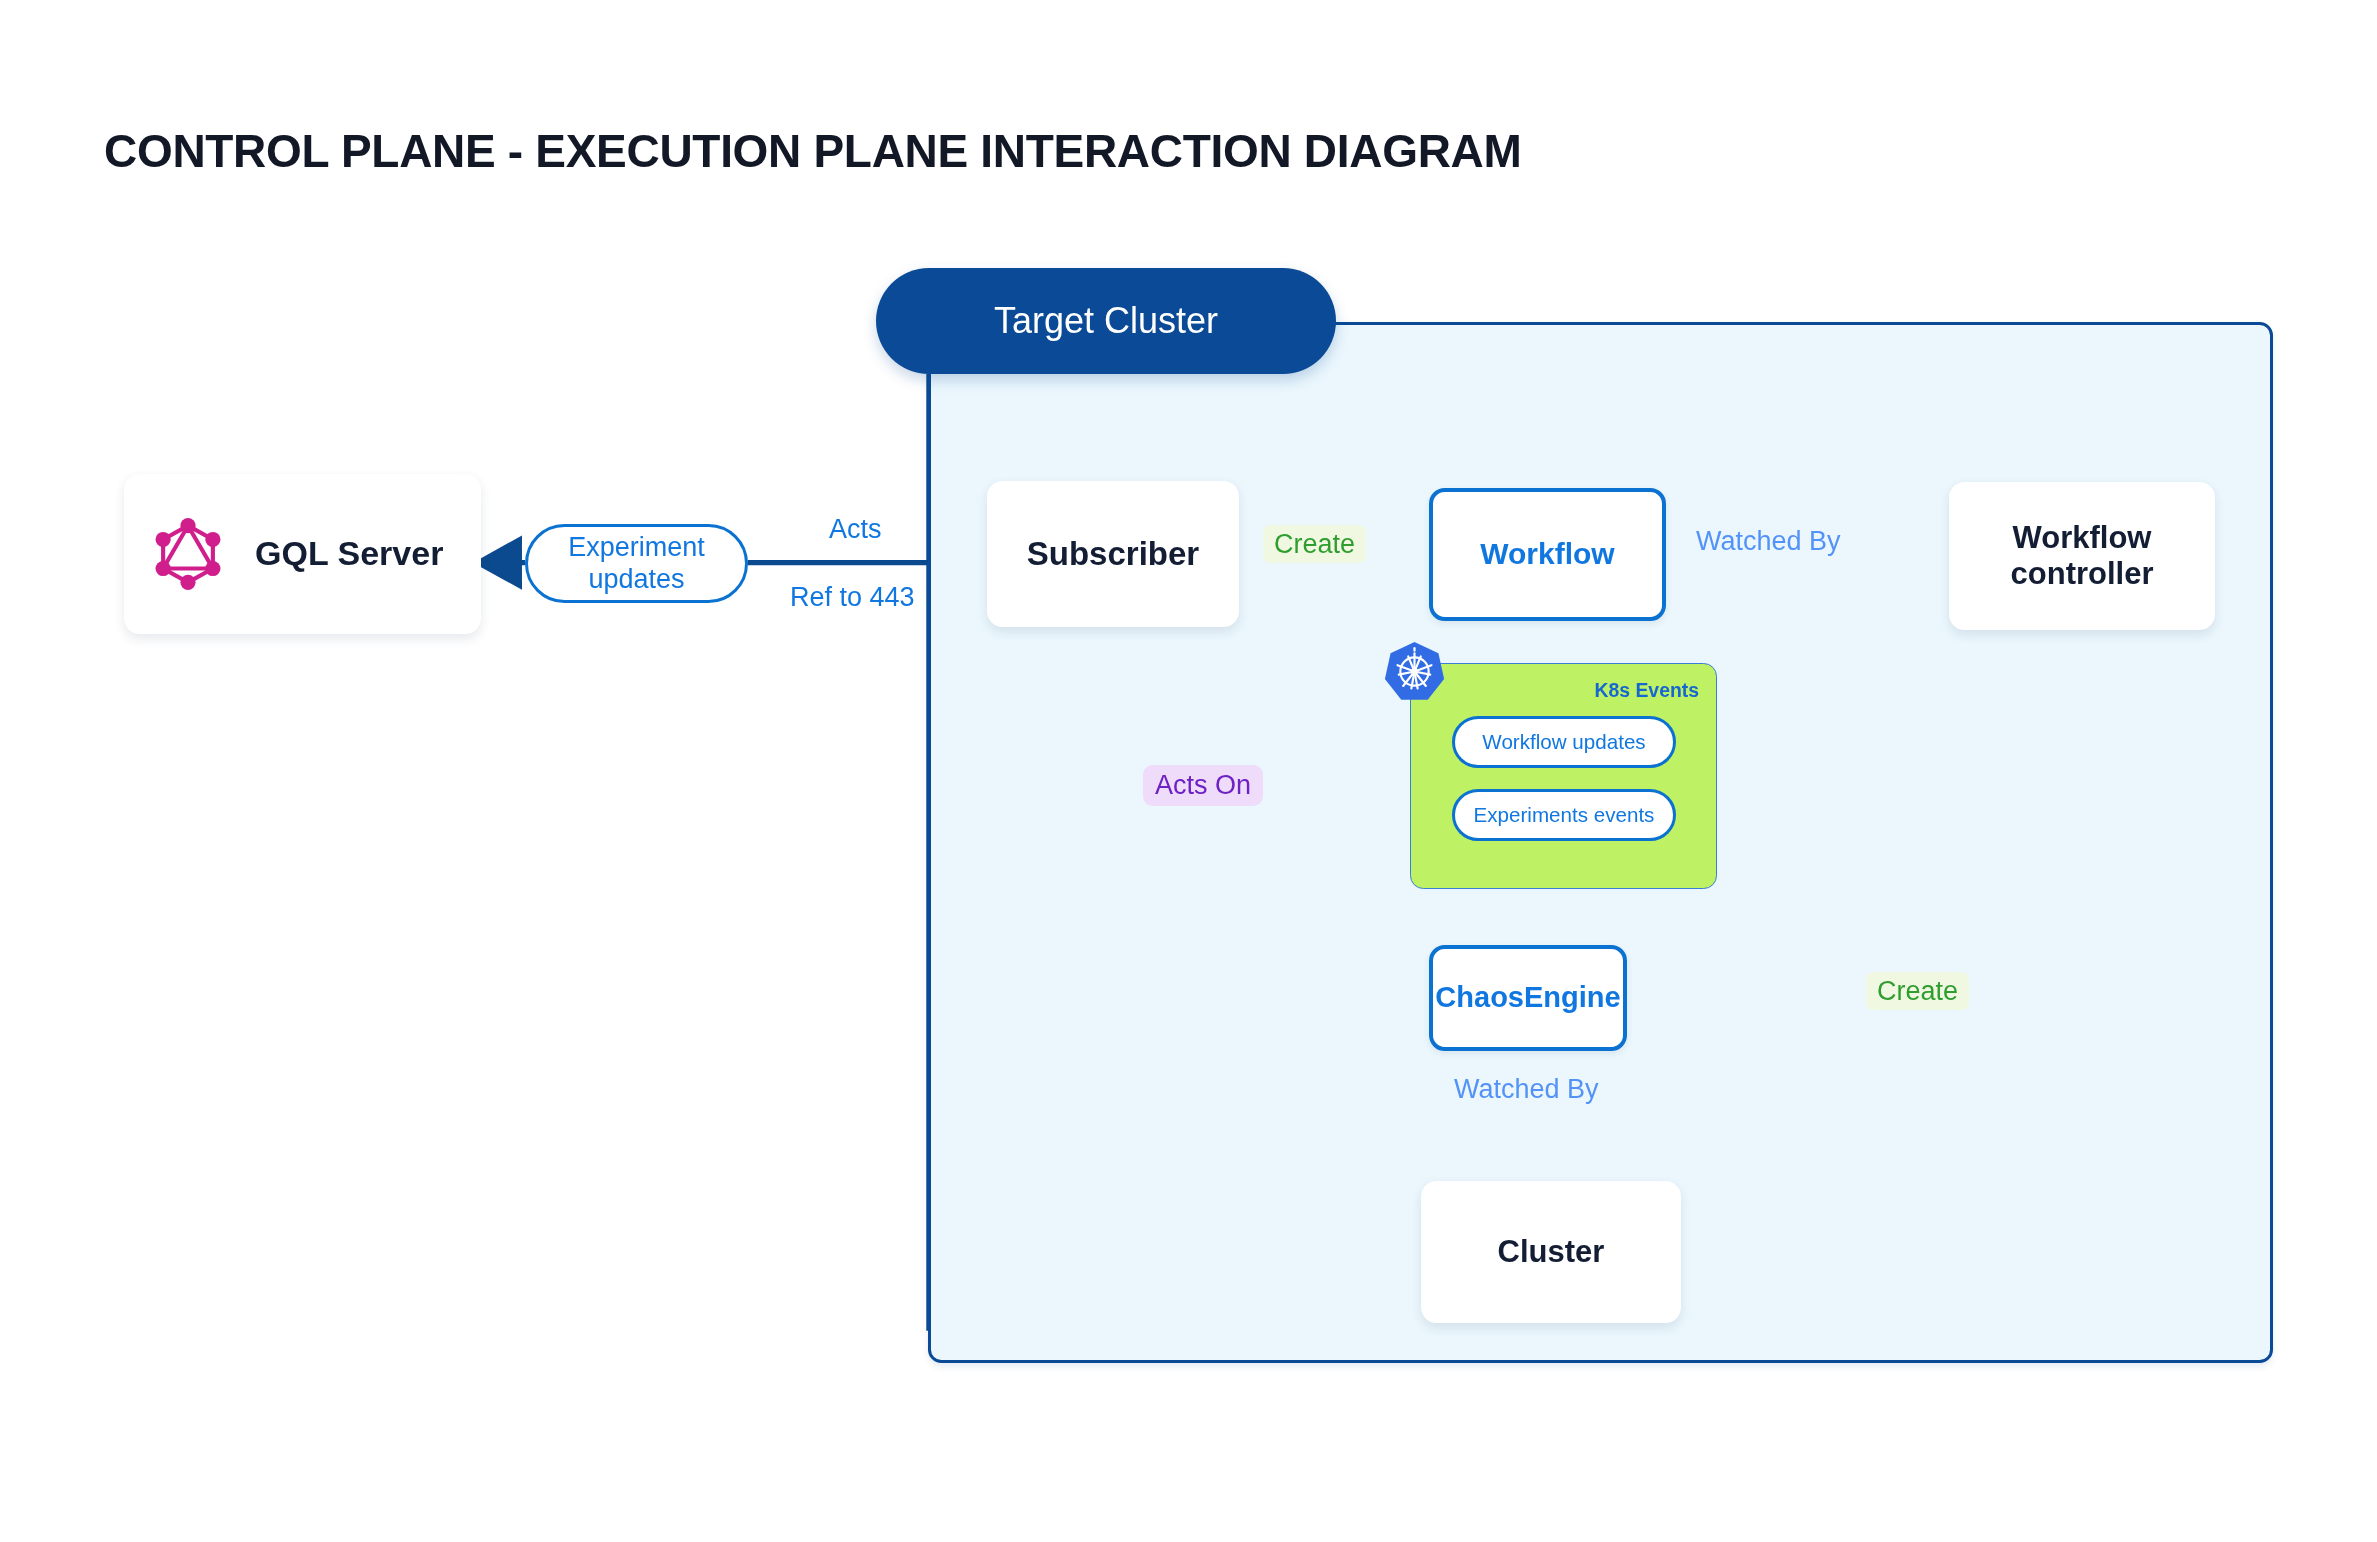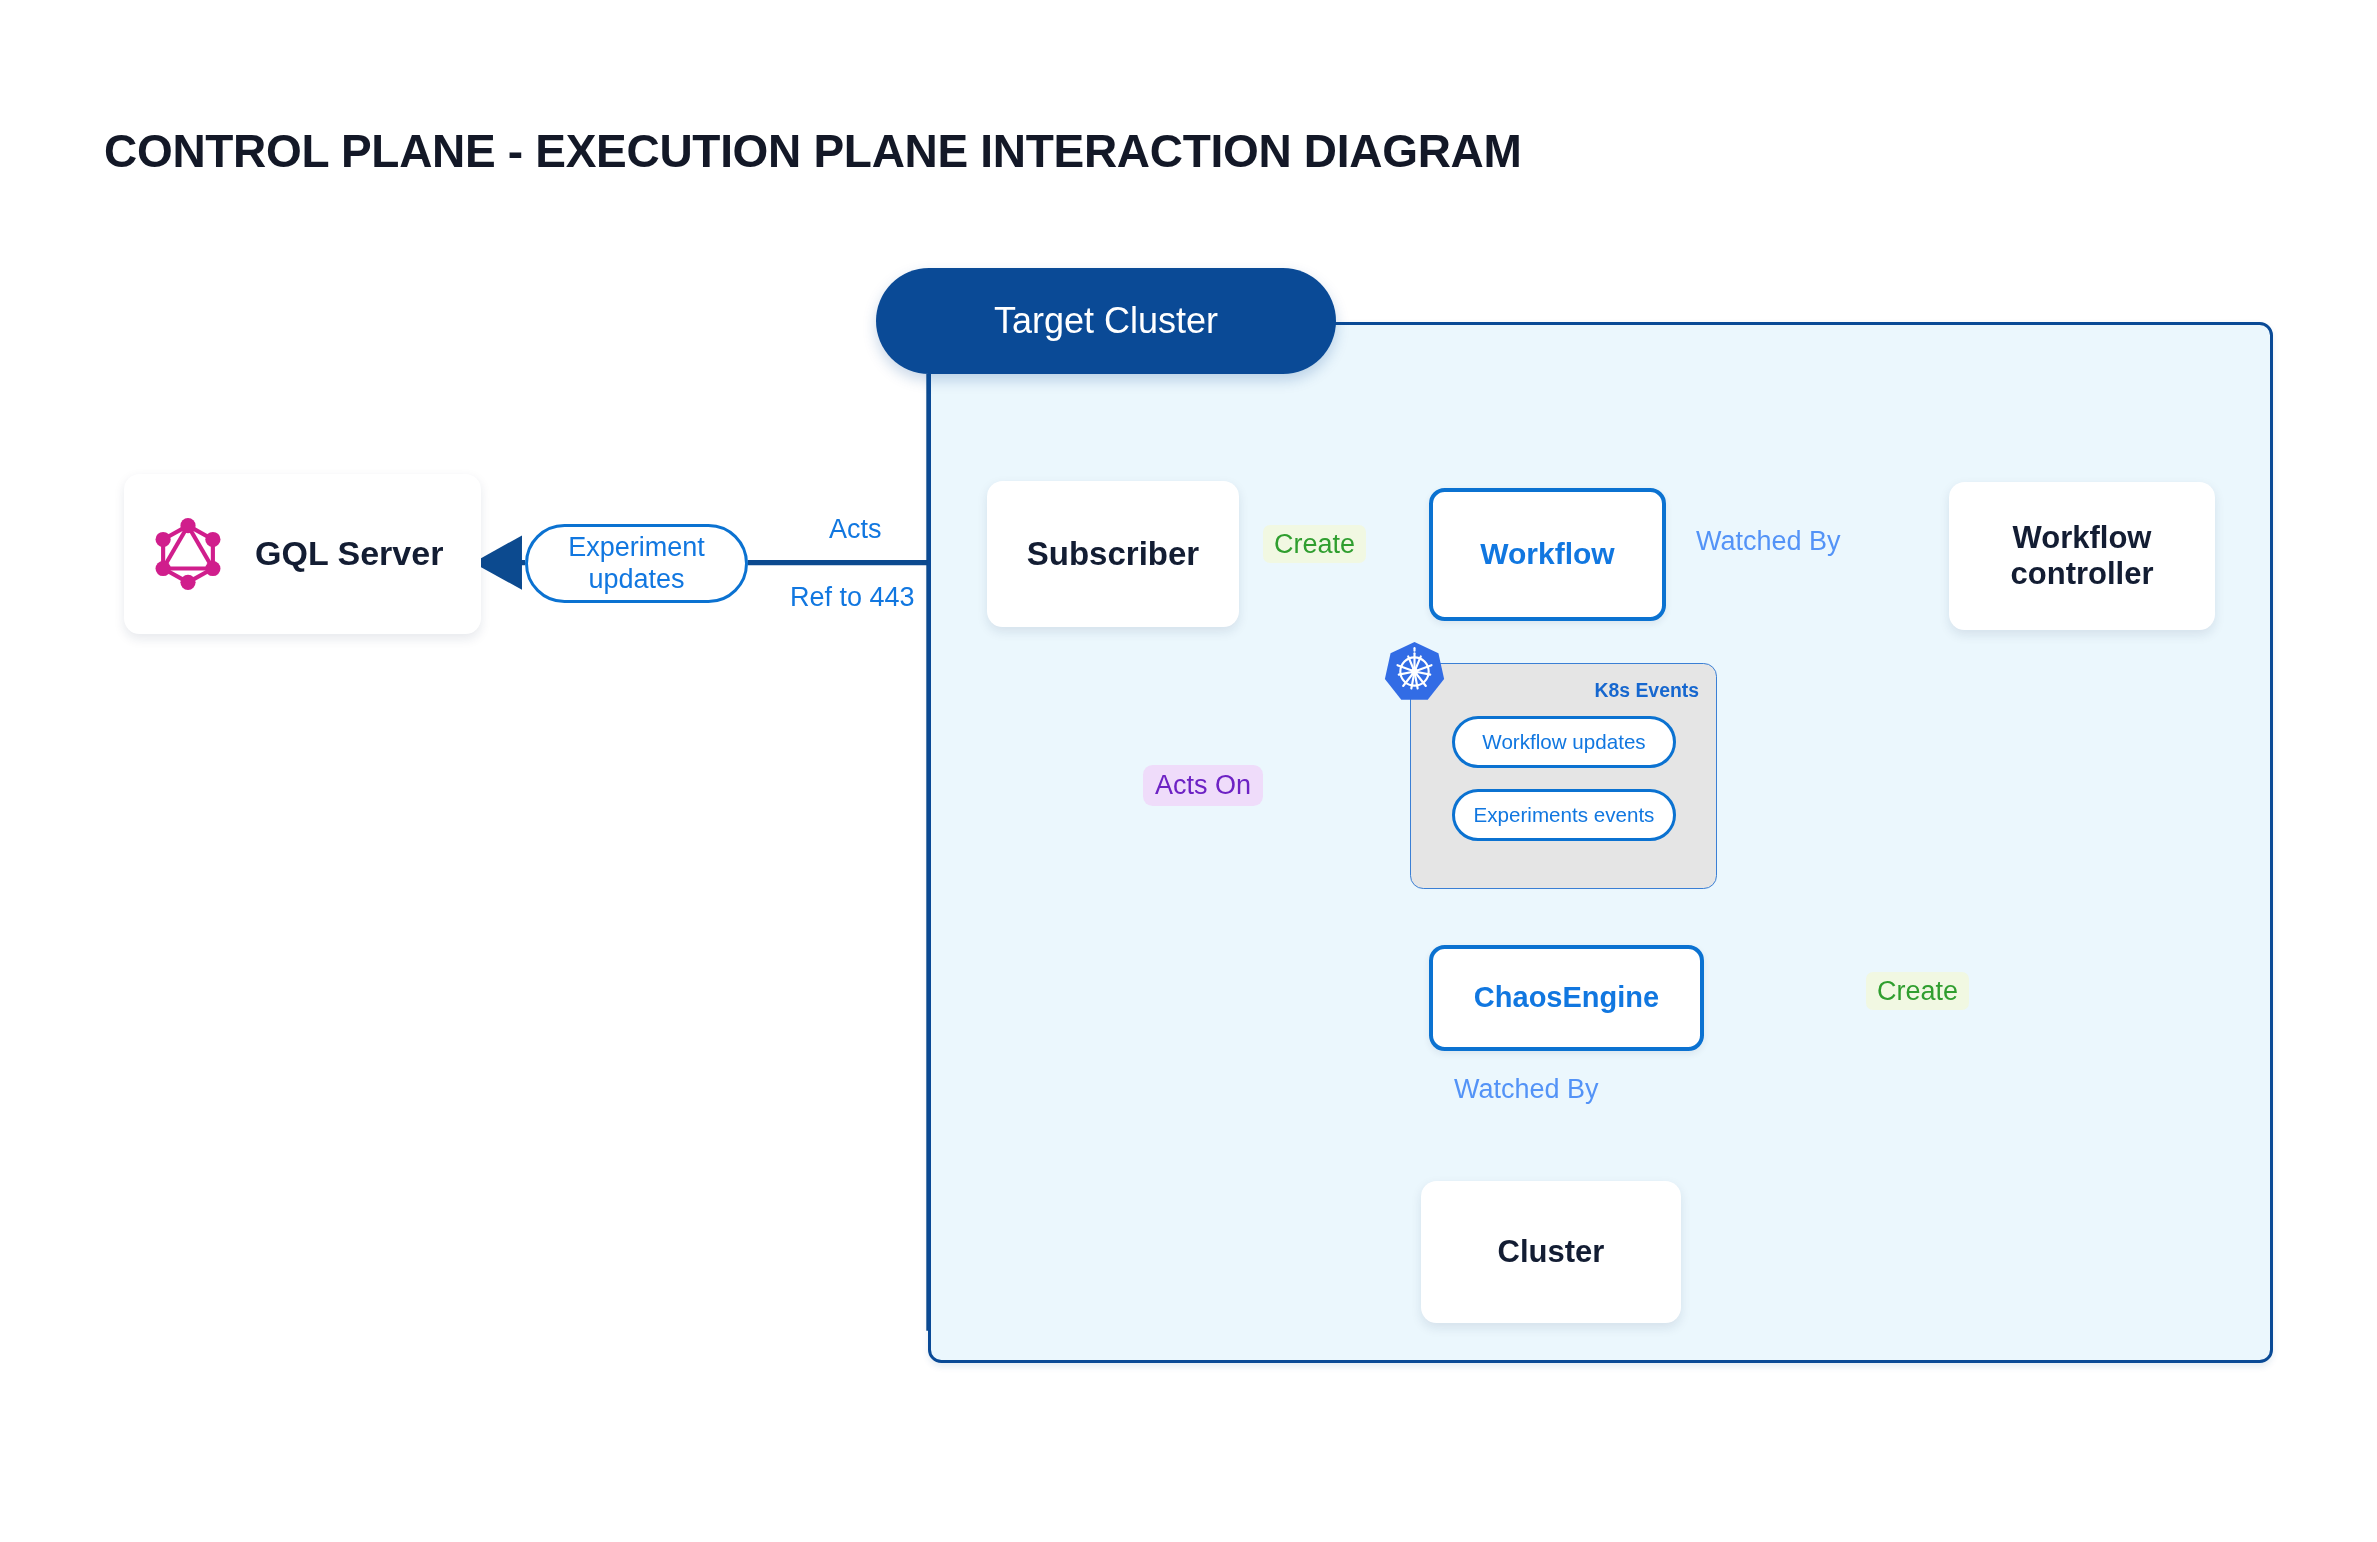--- a/index.html
+++ b/index.html
@@ -67,32 +67,32 @@
     color: #1177e0;
     box-shadow: 0 3px 7.3px rgba(20,40,80,0.08);
   }
 
   #node-gql      { left: 124px;  top: 474px;  width: 357px;  height: 160px;
                    font-size: 34px; justify-content:flex-start; padding-left: 29px; gap: 32px; }
   #node-gql .label { font-size: 34px; font-weight: 700; }
   #node-subscriber { left: 987px; top: 481px; width: 252px; height: 146px; font-size: 33px; }
   #node-workflow   { left: 1429px; top: 488px; width: 237px; height: 133px; font-size: 30px; }
   #node-wfcontroller { left: 1949px; top: 482px; width: 266px; height: 148px; font-size: 31px; }
-  #node-chaosengine  { left: 1429px; top: 945px; width: 275px; height: 106px; font-size: 29px; }
+  #node-chaosengine  { left: 1429px; top: 945px; width: 198px; height: 106px; font-size: 29px; }
   #node-operator     { left: 1421px; top: 1181px; width: 260px; height: 142px; font-size: 31px; }
 
   
   .gql-logo { width: 70px; height: 76px; flex: none; }
 
   
   .k8s-panel {
     position: absolute;
     left: 1410px; top: 663px;
     width: 307px; height: 226px;
-    background: #e5e5e5;
+    background: #bef264;
     border: 1.8px solid #3a7fd5;
     border-radius: 13.3px;
     z-index: 25;
   }
   .k8s-title {
     position: absolute; right: 17px; top: 14.5px;
     font-size: 19.4px; font-weight: 700; color: #1667cf;
   }
   .k8s-pill {
     position: absolute; left: 41px;

